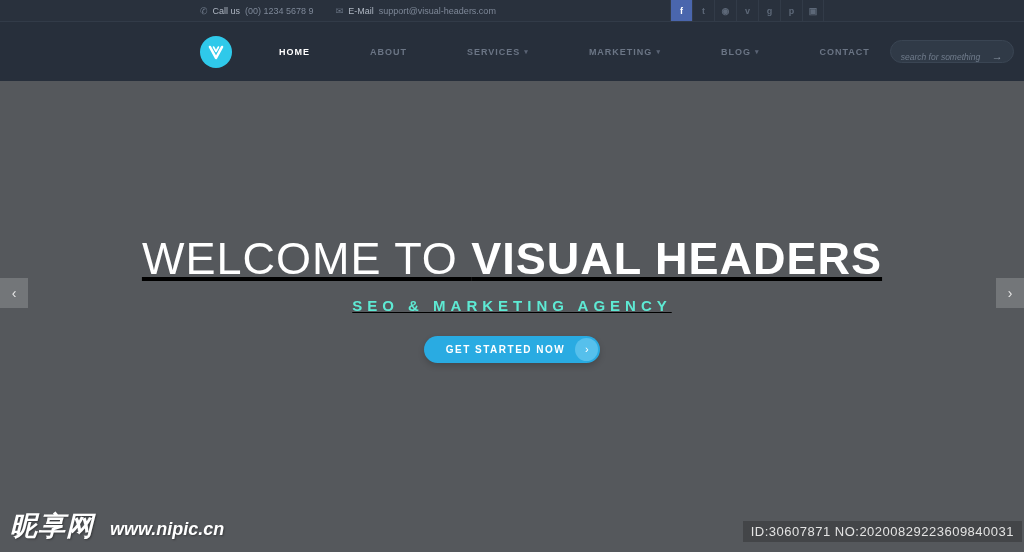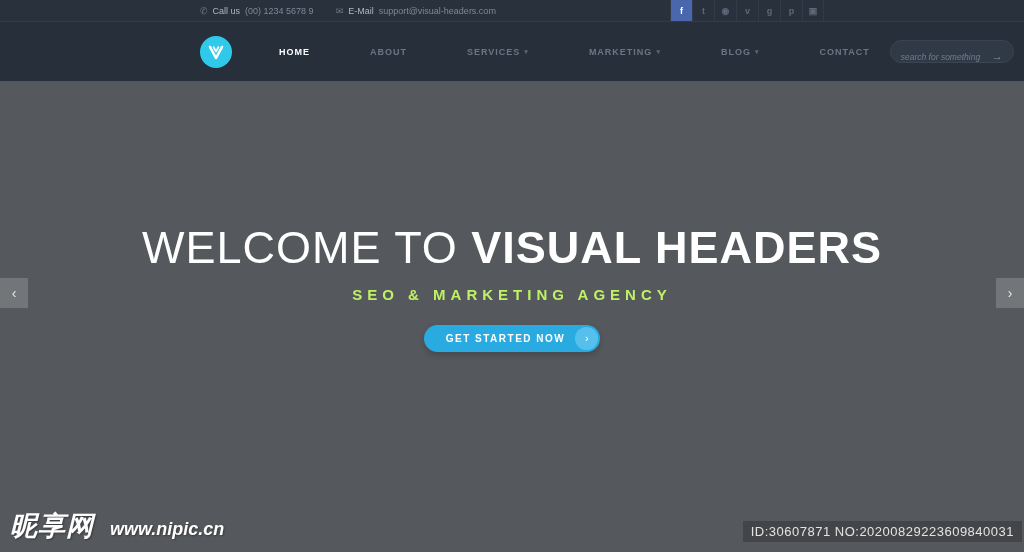--- a/index.html
+++ b/index.html
@@ -60,30 +60,30 @@
   .searchbox input {
     flex:1; min-width:0; background:transparent; border:none; outline:none;
     font-family:"Liberation Sans", sans-serif;
     font-size:8.5px; font-style:italic; color:#9aa4b2;
   }
   .searchbox input::placeholder { color:#707c8c; opacity:1; }
   .searchbox .go { font-size:11px; color:#8994a3; cursor:pointer; line-height:1; }
 
   
   .hero { position:absolute; left:0; right:0; top:82px; bottom:0; background:#55585c; }
-  .hero-content { position:absolute; top:141px; left:0; width:100%; text-align:center; }
+  .hero-content { position:absolute; top:152px; left:0; width:100%; text-align:center;text-decoration:underline; }
   .hero-title {
     font-size:45px; color:#ffffff; letter-spacing:1px;
     font-weight:300; line-height:1.1;
   }
   .hero-title .bold { font-weight:bold; }
   .hero-sub {
     margin-top:13px;
     font-size:15px; font-weight:bold; letter-spacing:5px;
-    color:#bef264;
+    color:#5eead4;
   }
   .cta {
     margin-top:22px;
     display:inline-flex; align-items:center; gap:10px;
     background:#29abe2; border:none; border-radius:14px;
     height:27px; padding:2px 2px 2px 22px;
     cursor:pointer;
     box-shadow:0 3px 6px rgba(0,0,0,0.18);
   }
   .cta .cta-label {

